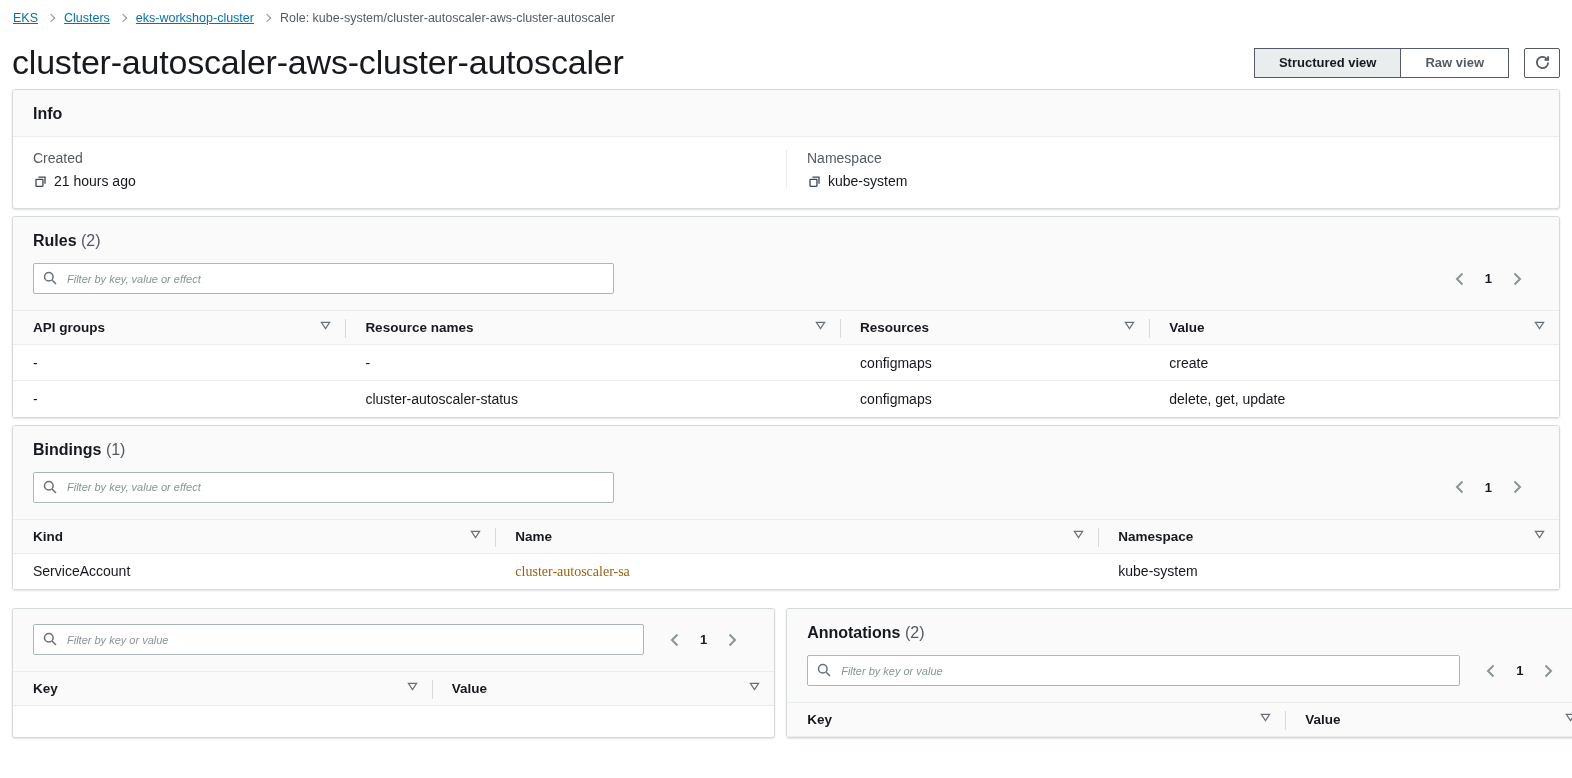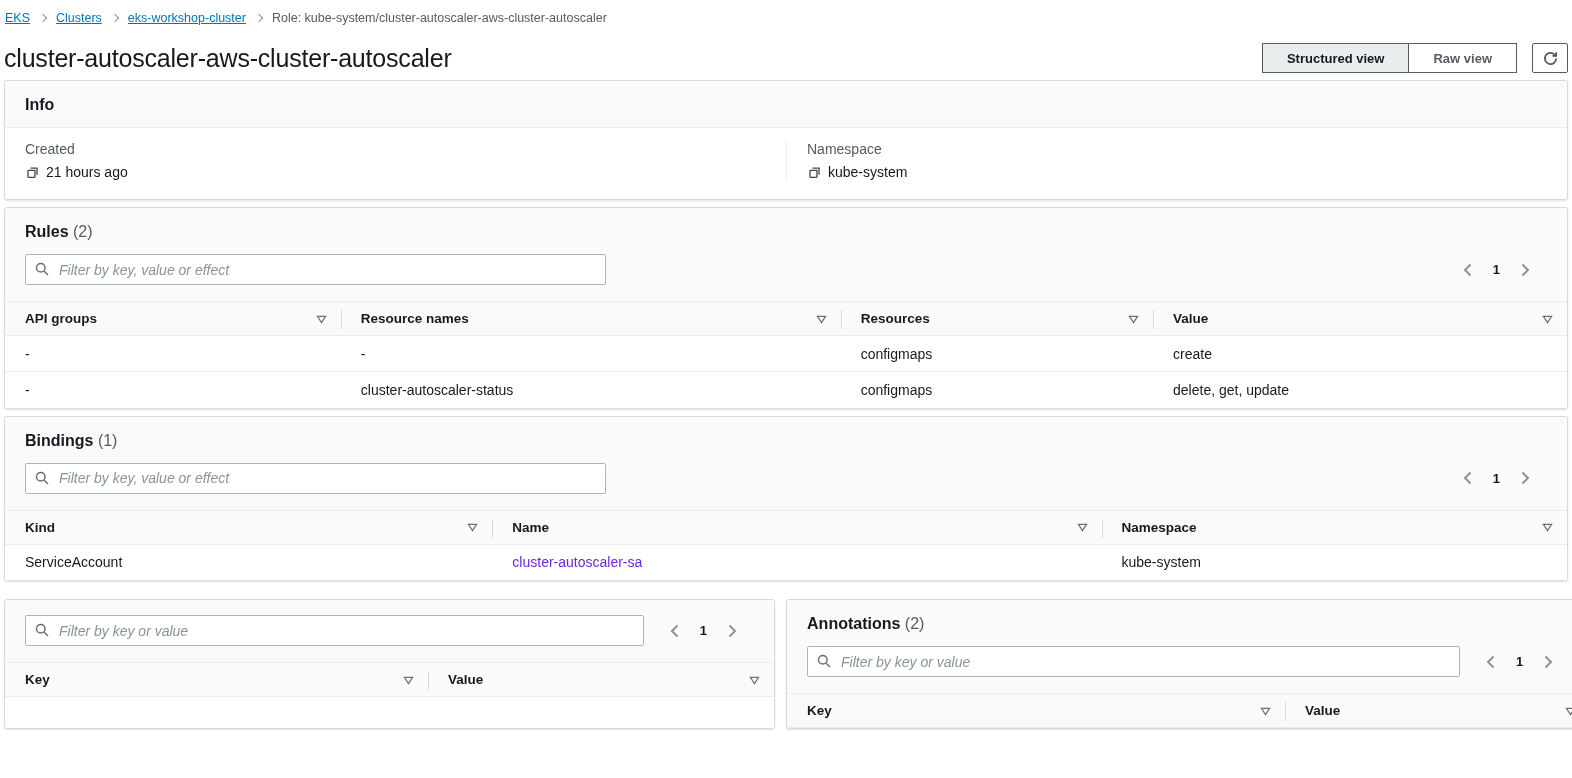--- a/index.html
+++ b/index.html
@@ -4,42 +4,42 @@
 <style>
   * { box-sizing: border-box; }
   html, body {
     margin: 0; padding: 0;
     width: 1572px; height: 778px;
     overflow: hidden;
     background: #ffffff;
     font-family: "Liberation Sans", sans-serif;
     color: #16191f;
   }
-  .page { padding: 0 4px; }
+  .page { padding: 0 12px; }
 
   
   .breadcrumb {
     padding: 11px 0 0 1px;
     font-size: 12.5px;
     display: flex; align-items: center; gap: 9px;
   }
   .crumb-link { color: #0073bb; text-decoration: underline; cursor: pointer; }
   .crumb-current { color: #545b64; }
   .crumb-sep {
     display: inline-block; width: 6px; height: 6px;
     border-top: 1.6px solid #879596; border-right: 1.6px solid #879596;
     transform: rotate(45deg); margin: 0 1px;
   }
 
   
   .title-row {
     margin-top: 18px;
     display: flex; align-items: center; justify-content: space-between;
   }
-  .page-title { font-size: 25px; font-weight: 400; letter-spacing: -0.2px; }
+  .page-title { font-size: 34px; font-weight: 400; letter-spacing: -0.2px; }
   .header-actions { display: flex; align-items: flex-end; }
   .segmented { display: flex; }
   .seg-btn {
     height: 30px; padding: 0 24px;
     border: 1px solid #545b64; background: #fff;
     font-size: 13px; font-weight: 700; color: #545b64;
     display: flex; align-items: center; cursor: pointer;
     font-family: "Liberation Sans", sans-serif;
   }
   .seg-btn.selected { background: #eaeded; color: #16191f; }
@@ -76,21 +76,21 @@
 
   
   .panel-head.tools { padding: 15px 20px 16px 20px; }
   .tools-title { margin-bottom: 13px; }
   .tools-row { display: flex; align-items: center; justify-content: space-between; }
   .filter-box { position: relative; width: 581px; }
   .filter-box input {
     width: 100%; height: 31px;
     border: 1px solid #aab7b8; border-radius: 2px;
     padding: 0 8px 0 33px;
-    font-size: 14px; color: #16191f; background: #fff;
+    font-size: 11px; color: #16191f; background: #fff;
     font-family: "Liberation Sans", sans-serif;
   }
   .filter-box input::placeholder { font-style: italic; color: #879596; }
   .search-glyph { position: absolute; left: 10px; top: 8px; }
 
   .pagination { display: flex; align-items: center; gap: 13px; padding-right: 15px; }
   .page-arrow { background: none; border: none; padding: 2px; cursor: pointer; display: flex; }
   .page-num { font-size: 13px; font-weight: 700; color: #16191f; background: none; border: none; cursor: pointer; }
 
   table { width: 100%; border-collapse: collapse; table-layout: fixed; }
@@ -98,31 +98,31 @@
     position: relative;
     background: #fafafa;
     text-align: left; font-size: 13.5px; font-weight: 700; color: #16191f;
     padding: 9px 14px 9px 20px;
     border-bottom: 1px solid #eaeded;
   }
   th + th::before {
     content: ""; position: absolute; left: 0; top: 8px;
     height: 19px; width: 1px; background: #d5dbdb;
   }
-  .th-inner { display: flex; align-items: center; }
+  .th-inner { display: flex; }
   .th-label { flex: 1; overflow: hidden; white-space: nowrap; }
   .filter-tri { display: inline-flex; cursor: pointer; padding-top: 1px; }
   td {
     font-size: 14px; color: #16191f; background: #fff;
     padding: 9px 20px; height: 36px;
     border-top: 1px solid #eaeded;
     overflow: hidden; white-space: nowrap;
   }
   tbody tr:first-child td { border-top: none; }
-  a.cell-link { color: #6d28d9; text-decoration: none; cursor: pointer; }
+  a.cell-link { color: #a16207; text-decoration: none; cursor: pointer; font-family: Liberation Serif, serif; }
 
   
   .rules-table col.c1 { width: 21.5%; } .rules-table col.c2 { width: 32%; }
   .rules-table col.c3 { width: 20%; }  .rules-table col.c4 { width: 26.5%; }
   
   .bind-table col.c1 { width: 31.2%; } .bind-table col.c2 { width: 39%; }
   .bind-table col.c3 { width: 29.8%; }
   
   .labels-table col.c1 { width: 55%; } .labels-table col.c2 { width: 45%; }
   .ann-table col.c1 { width: 62%; }    .ann-table col.c2 { width: 38%; }

